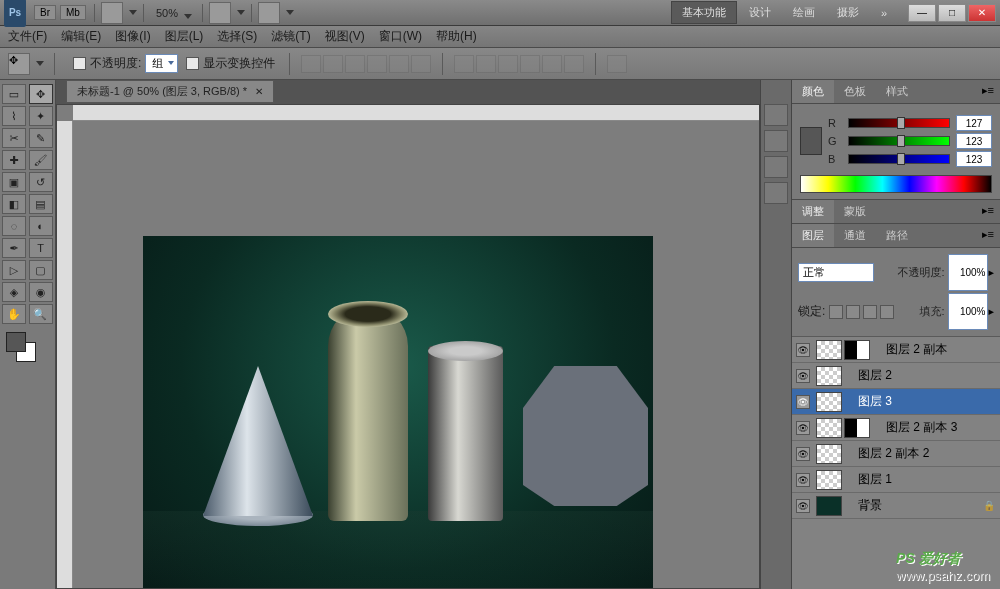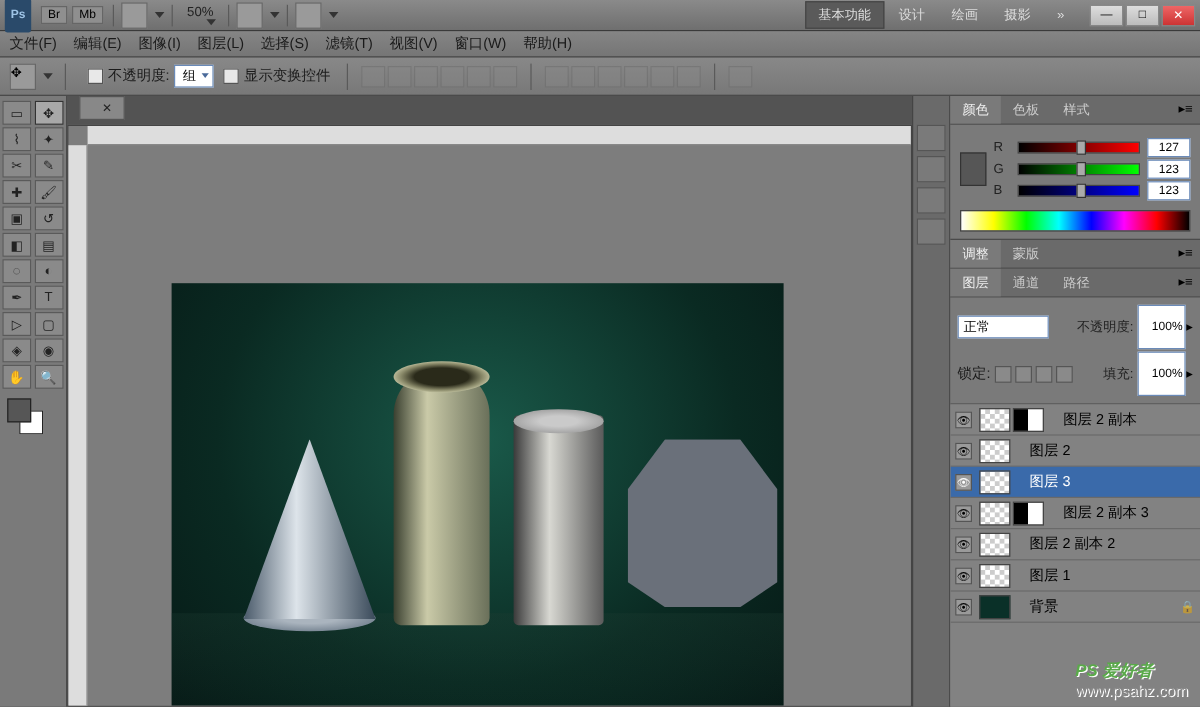--- a/index.html
+++ b/index.html
@@ -2,21 +2,21 @@
 <html><head>
 <meta charset="utf-8">
 <style>
 * { margin: 0; padding: 0; box-sizing: border-box; font-family: "Microsoft YaHei", sans-serif; }
 body { width: 1000px; height: 589px; background: #535353; overflow: hidden; font-size: 11px; }
 
 .titlebar { height: 26px; background: linear-gradient(#8a8a8a,#6f6f6f); display: flex; align-items: center; padding: 0 4px; border-bottom: 1px solid #3a3a3a; }
 .ps-logo { width: 22px; height: 28px; background: #2a4a6a; color: #9fc4e6; display: flex; align-items: center; justify-content: center; font-weight: bold; font-size: 10px; border-radius: 2px; margin-right: 6px; }
 .title-btn { background: #8f8f8f; border: 1px solid #666; padding: 1px 5px; margin: 0 2px; font-size: 10px; cursor: pointer; }
 .title-sep { width: 1px; height: 18px; background: #5a5a5a; margin: 0 6px; }
-.zoom-wrap { display: flex; align-items: flex-end; margin: 0 4px; flex-direction: column; }
+.zoom-wrap { display: flex; align-items: flex-end; margin: 0 4px; }
 .zoom-txt { font-size: 11px; color: #222; margin: 0 2px; }
 .arrow-down { width: 0; height: 0; border-left: 4px solid transparent; border-right: 4px solid transparent; border-top: 5px solid #333; margin-left: 4px; }
 .title-spacer { flex: 1; }
 .ws-btn { padding: 3px 10px; margin: 0 1px; font-size: 11px; color: #ddd; cursor: pointer; }
 .ws-btn.active { background: #5a5a5a; border: 1px solid #444; }
 .win-btns { display: flex; margin-left: 8px; }
 .win-btn { width: 28px; height: 18px; border: 1px solid #888; background: linear-gradient(#ddd,#bbb); margin-left: 2px; display: flex; align-items: center; justify-content: center; font-size: 10px; }
 .win-close { background: linear-gradient(#e66,#c33); color: #fff; }
 
 .menubar { height: 22px; background: linear-gradient(#858585,#757575); display: flex; align-items: center; padding: 0 8px; border-bottom: 1px solid #4a4a4a; }
@@ -205,20 +205,21 @@
       <div class="tool">🔍</div>
     </div>
     <div class="swatch-box">
       <div class="swatch-bg"></div>
       <div class="swatch-fg"></div>
     </div>
   </div>
 
   <div class="center">
     <div class="doc-tab">
+      <span>未标题-1 @ 50% (图层 3, RGB/8) *</span>
       <span class="x">✕</span>
     </div>
     <div class="canvas-wrap">
       <div class="ruler-h"></div>
       <div class="ruler-v"></div>
       <div class="canvas-area">
         <div class="artwork">
           <div class="reflection"></div>
           <div class="cone-base"></div>
           <div class="cone"></div>

